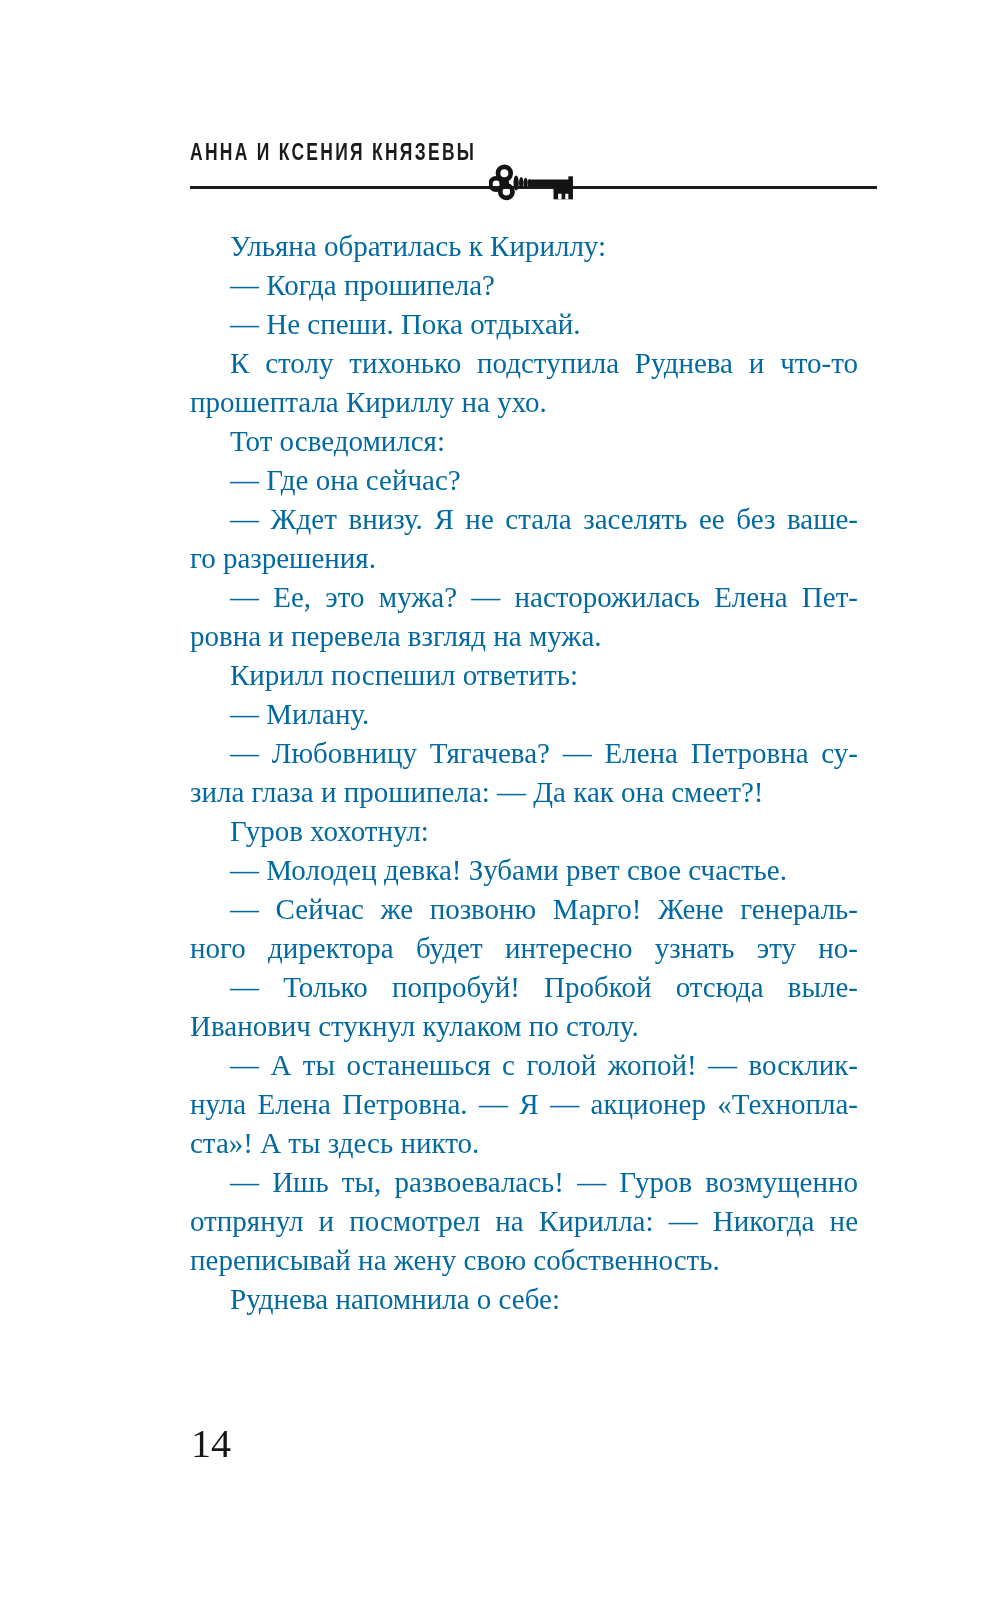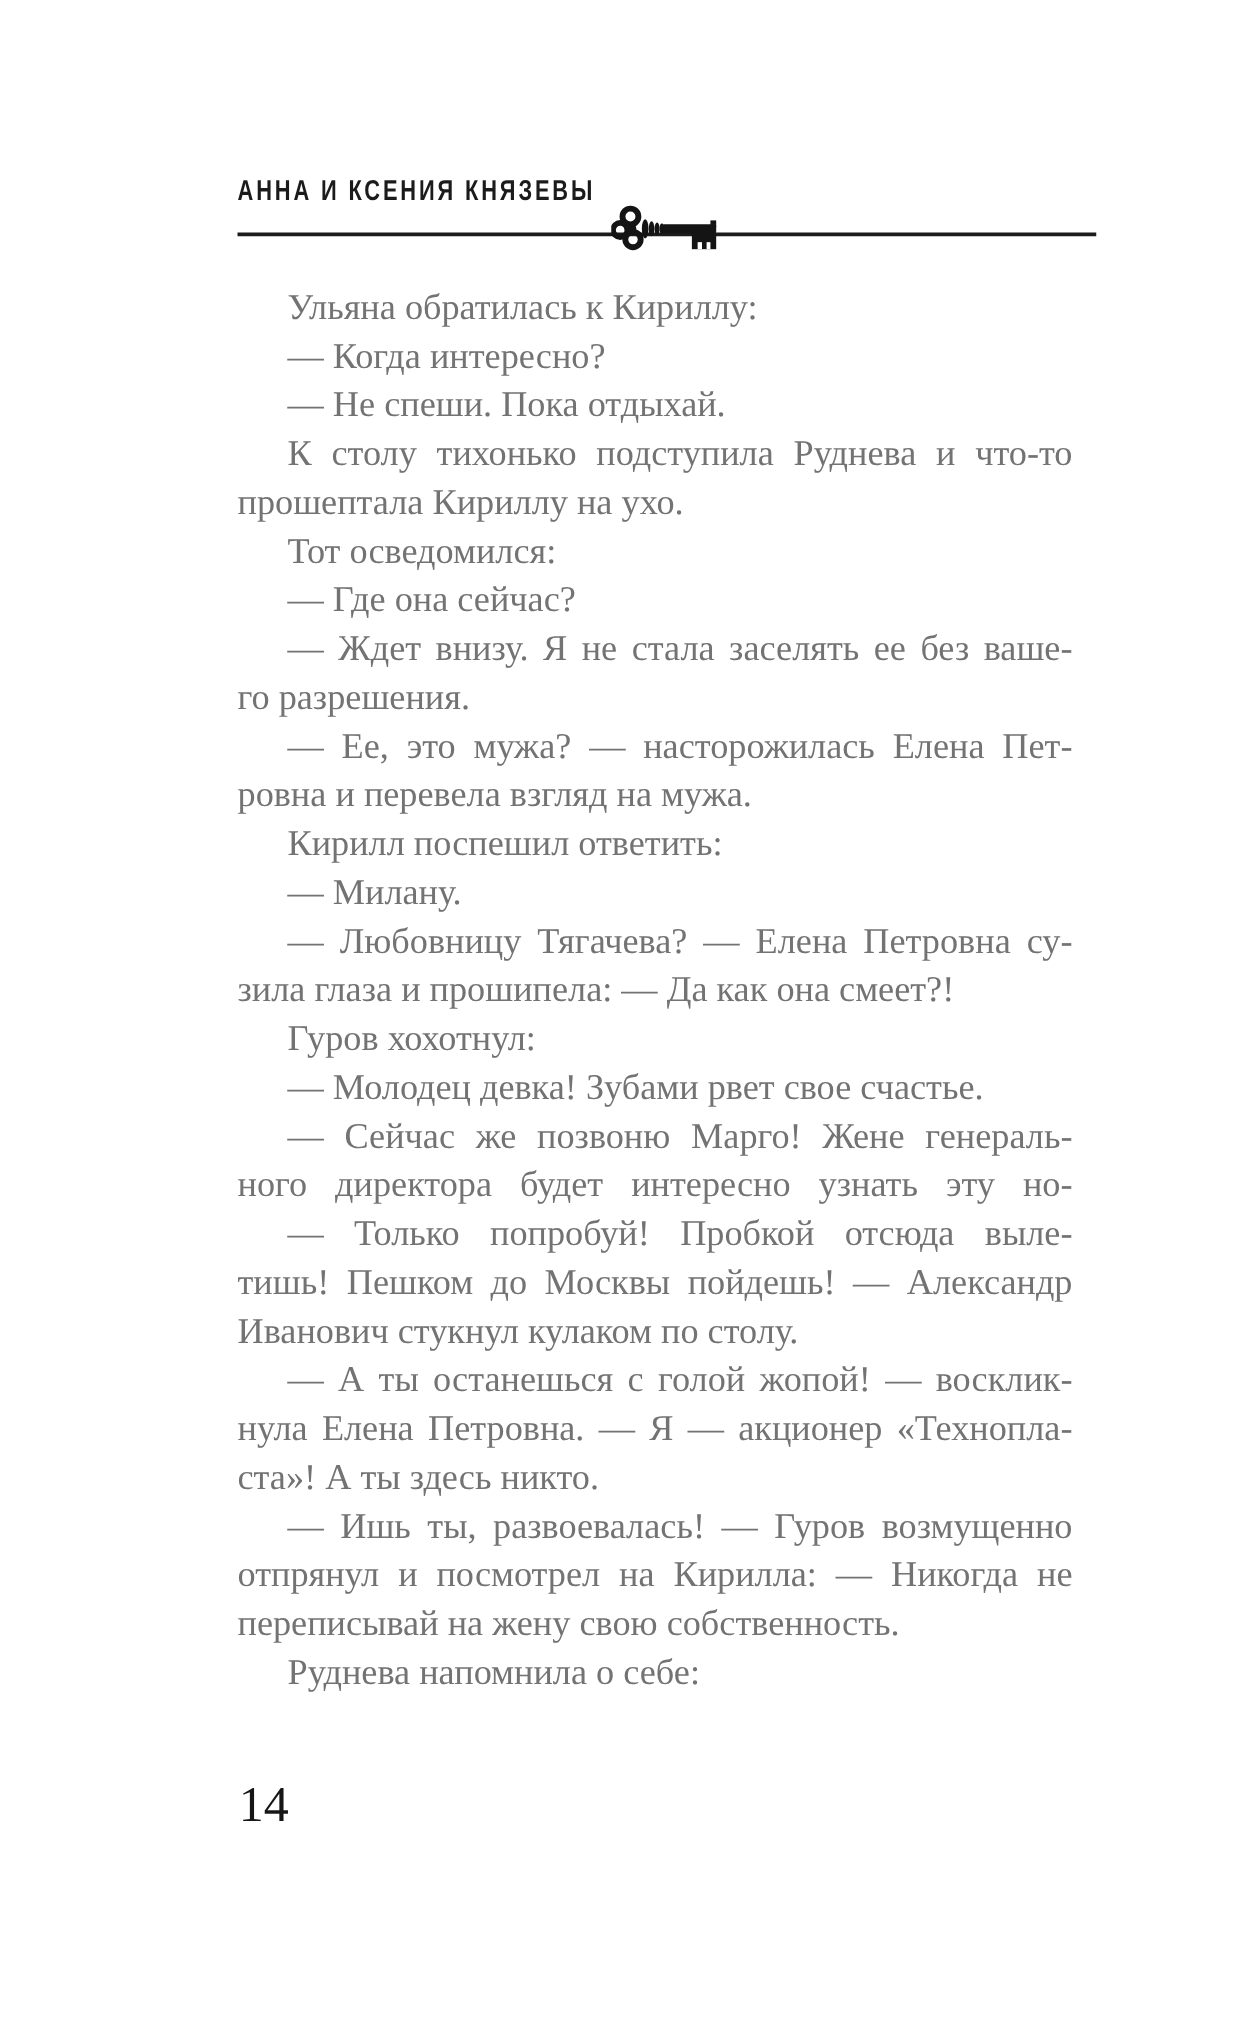--- a/index.html
+++ b/index.html
@@ -45,21 +45,21 @@
     width: 86px;
     height: 42px;
   }
   .body-text {
     position: absolute;
     left: 190px;
     top: 227px;
     width: 668px;
     font-size: 29px;
     line-height: 39px;
-    color: #737373;
+    color: #0369a1;
   }
   .line {
     text-align: left;
     white-space: normal;
   }
   .line.j {
     text-align: justify;
     text-align-last: justify;
   }
   .line.i {
@@ -98,40 +98,39 @@
 
     <rect x="77.5" y="12.5" width="4.5" height="5" fill="#141414"></rect>
 
     <rect x="63" y="22" width="19" height="13" fill="#141414"></rect>
     <rect x="67.5" y="29.5" width="3.4" height="5.5" fill="#ffffff"></rect>
     <rect x="74.5" y="29.5" width="3.0" height="5.5" fill="#ffffff"></rect>
   </svg>
 
   <main class="body-text">
       <div class="line i">Ульяна обратилась к Кириллу:</div>
-      <div class="line i">— Когда интересно?</div>
+      <div class="line i">— Когда прошипела?</div>
       <div class="line i">— Не спеши. Пока отдыхай.</div>
       <div class="line i j">К столу тихонько подступила Руднева и что-то</div>
       <div class="line">прошептала Кириллу на ухо.</div>
       <div class="line i">Тот осведомился:</div>
       <div class="line i">— Где она сейчас?</div>
       <div class="line i j">— Ждет внизу. Я не стала заселять ее без ваше-</div>
       <div class="line">го разрешения.</div>
       <div class="line i j">— Ее, это мужа? — насторожилась Елена Пет-</div>
       <div class="line">ровна и перевела взгляд на мужа.</div>
       <div class="line i">Кирилл поспешил ответить:</div>
       <div class="line i">— Милану.</div>
       <div class="line i j">— Любовницу Тягачева? — Елена Петровна су-</div>
       <div class="line">зила глаза и прошипела: — Да как она смеет?!</div>
       <div class="line i">Гуров хохотнул:</div>
       <div class="line i">— Молодец девка! Зубами рвет свое счастье.</div>
       <div class="line i j">— Сейчас же позвоню Марго! Жене генераль-</div>
       <div class="line j">ного директора будет интересно узнать эту но-</div>
       <div class="line i j">— Только попробуй! Пробкой отсюда выле-</div>
-      <div class="line j">тишь! Пешком до Москвы пойдешь! — Александр</div>
       <div class="line">Иванович стукнул кулаком по столу.</div>
       <div class="line i j">— А ты останешься с голой жопой! — восклик-</div>
       <div class="line j">нула Елена Петровна. — Я — акционер «Технопла-</div>
       <div class="line">ста»! А ты здесь никто.</div>
       <div class="line i j">— Ишь ты, развоевалась! — Гуров возмущенно</div>
       <div class="line j">отпрянул и посмотрел на Кирилла: — Никогда не</div>
       <div class="line">переписывай на жену свою собственность.</div>
       <div class="line i">Руднева напомнила о себе:</div>
     </main>
 

